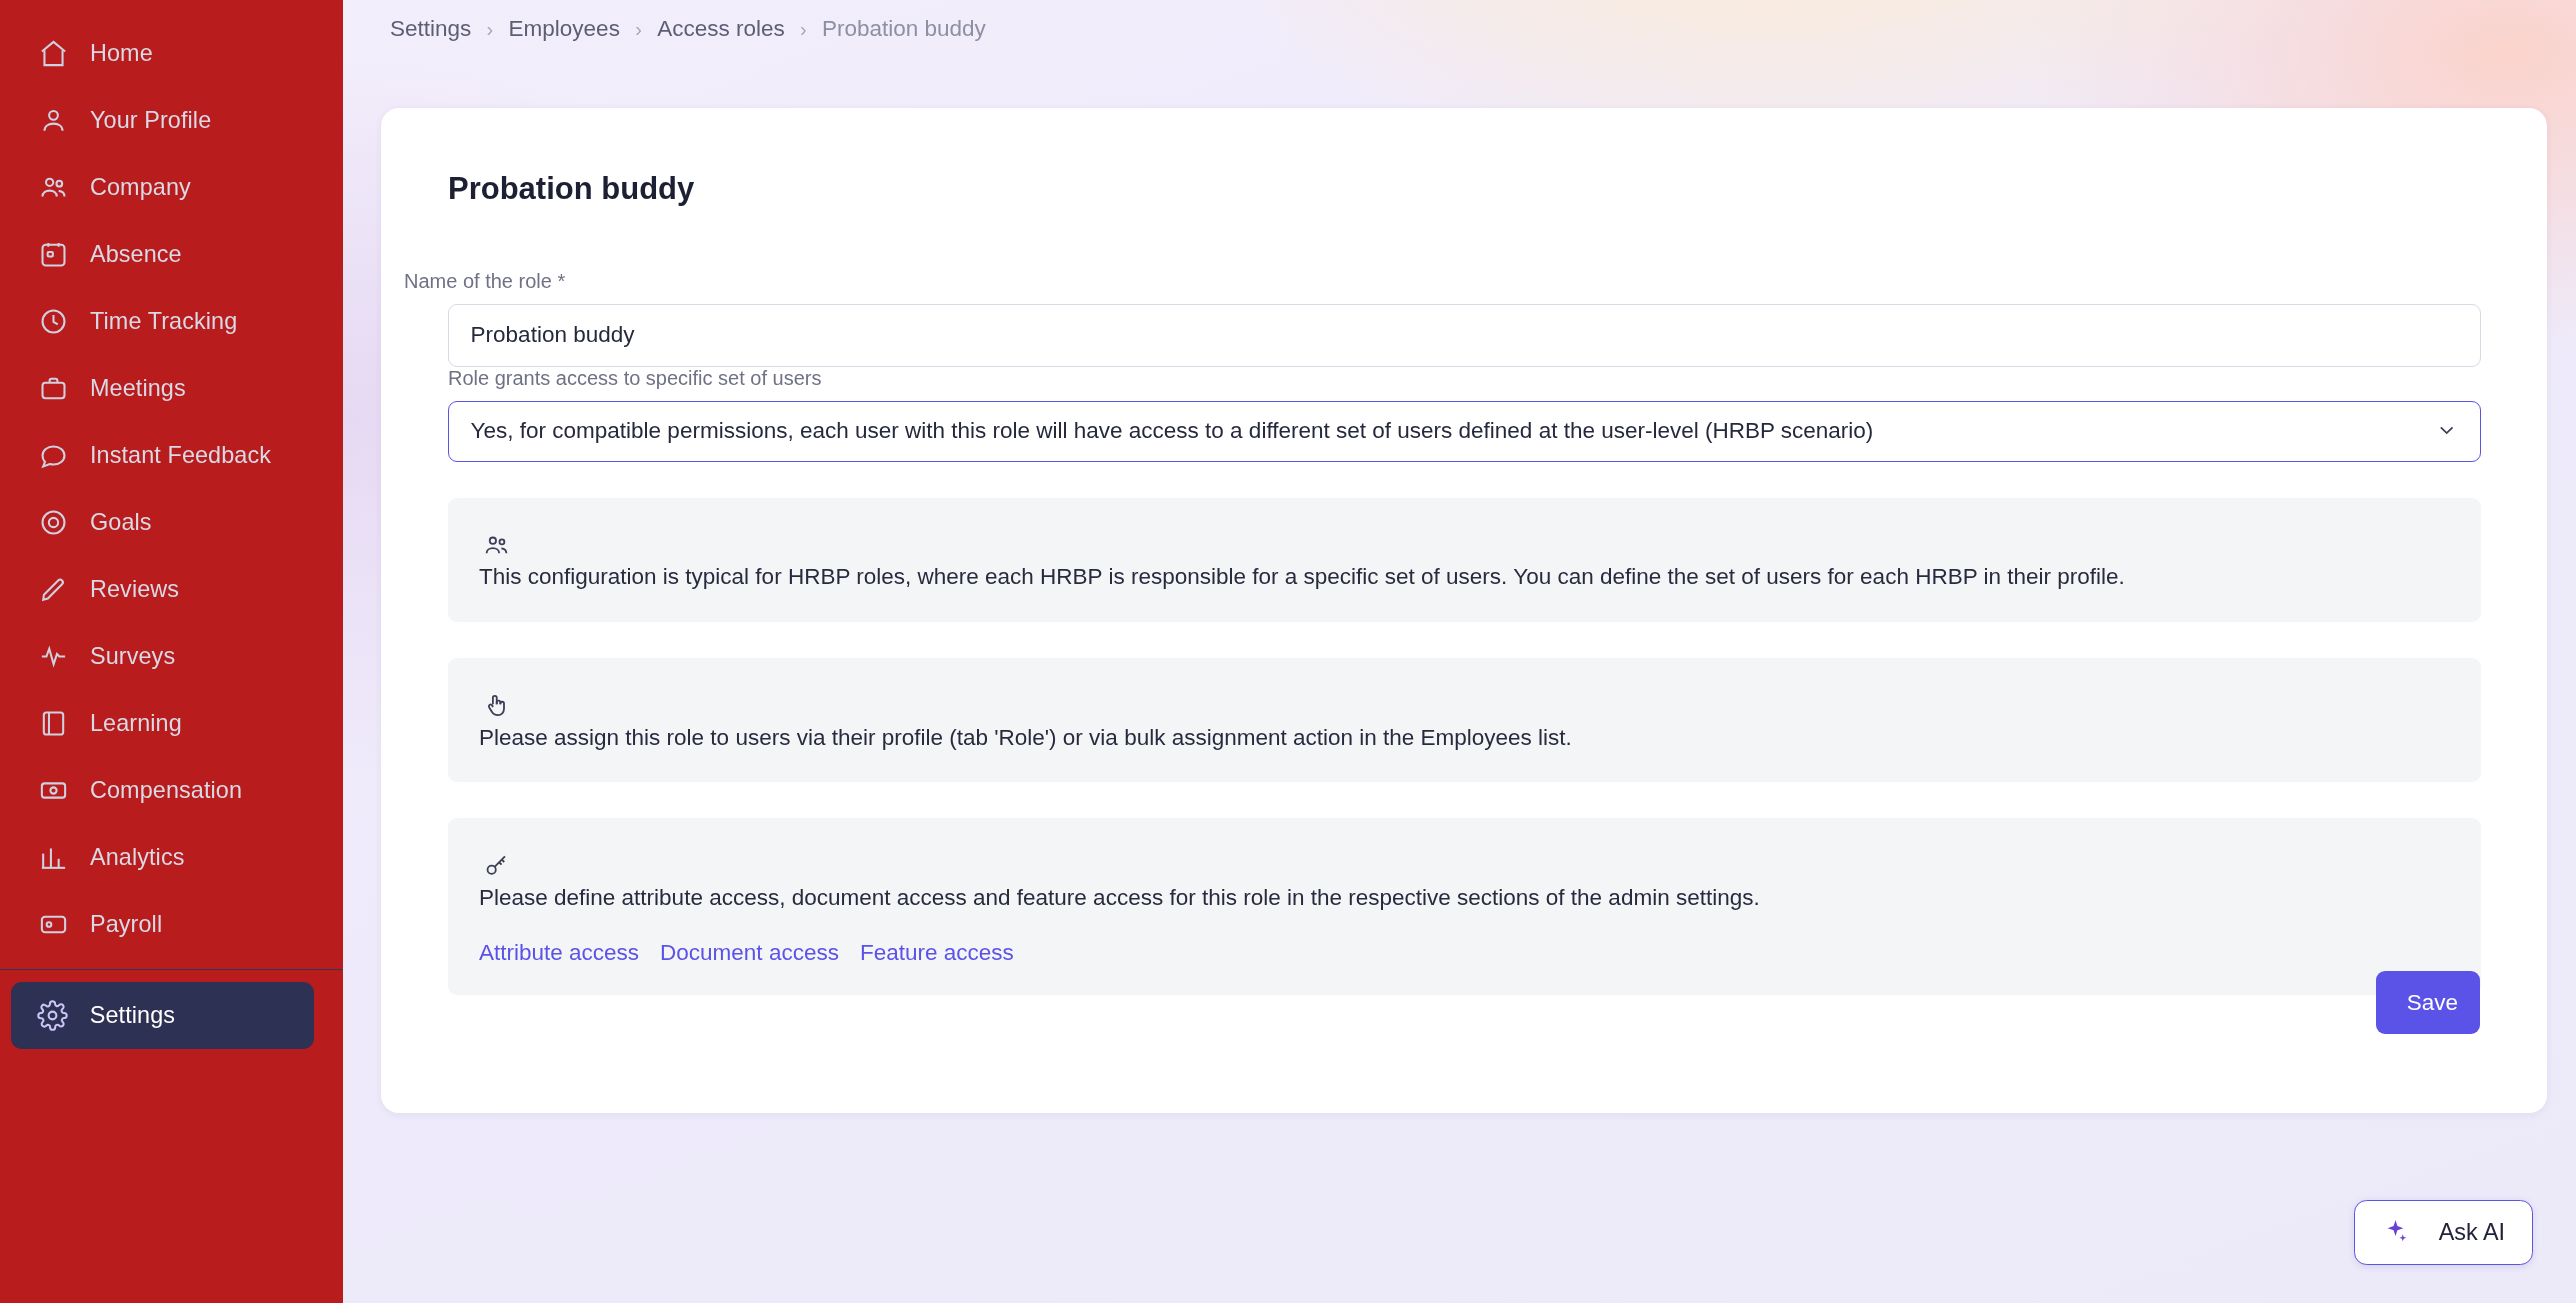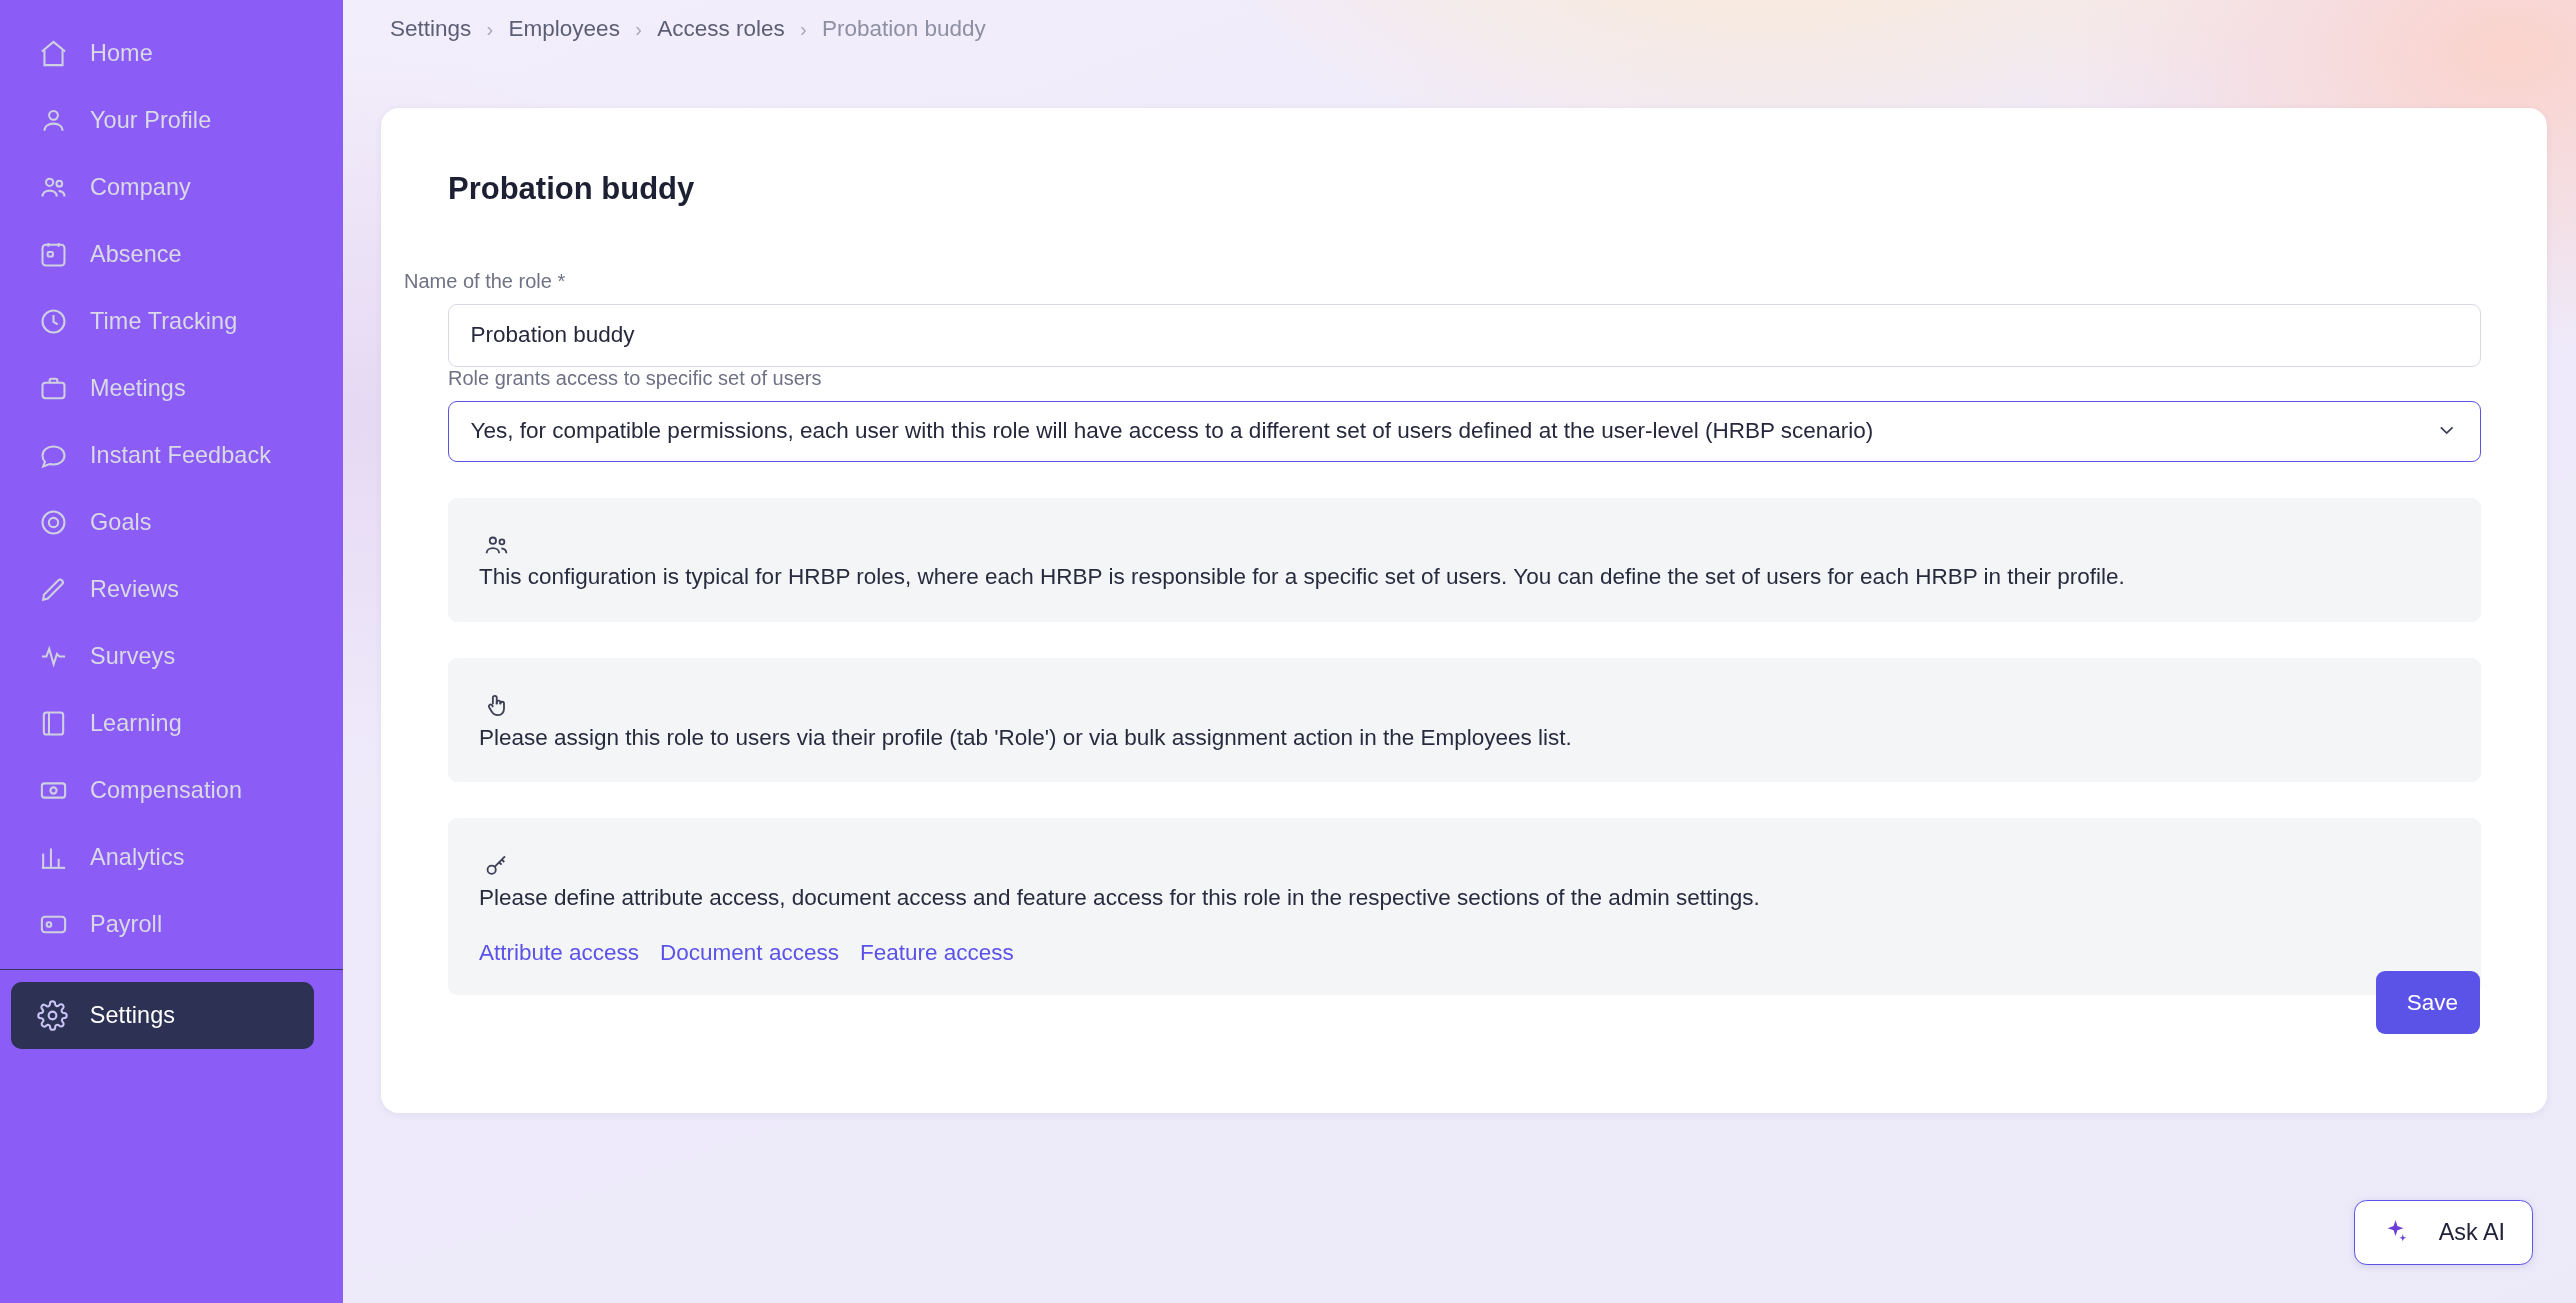--- a/index.html
+++ b/index.html
@@ -11,21 +11,21 @@
   }
   body {
     background: #ffffff;
     display: flex;
   }
 
   
   #sidebar {
     width: 343px;
     height: 1303px;
-    background: #8b5cf6;
+    background: #b91c1c;
     flex: 0 0 343px;
     padding-top: 20px;
     position: relative;
   }
   .nav-item {
     display: flex;
     align-items: center;
     height: 67px;
     padding-left: 36px;
     color: #d9dae6;

